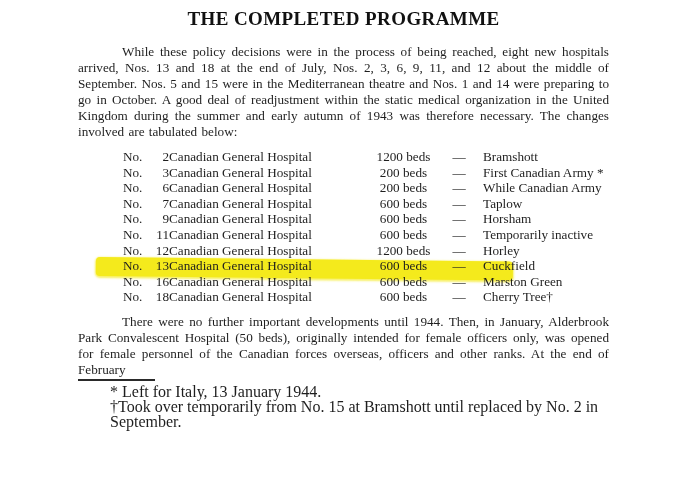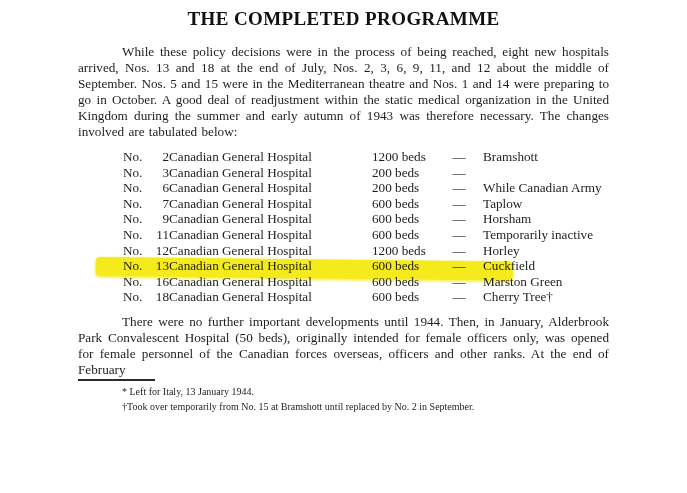--- a/index.html
+++ b/index.html
@@ -26,30 +26,30 @@
     z-index:1;
   }
   .htable{
     position:absolute;top:149px;left:123px;z-index:2;
     font-size:13.2px;line-height:15.6px;
   }
   .trow{display:flex;white-space:nowrap;}
   .c-nolabel{width:27px;}
   .c-nonum{width:19px;text-align:right;}
   .c-name{margin-left:0;width:203px;}
-  .c-beds{width:63px;text-align:left;}
+  .c-beds{width:63px;text-align:center;}
   .c-dash{width:48px;text-align:center;}
   .c-loc{text-align:center;}
   .foot-rule{
     position:absolute;top:379px;left:78px;width:77px;height:0;
     border-top:2px solid #2a2a2a;
   }
   .footnotes{
-    position:absolute;top:384px;left:122px;width:505px;
-    font-size:10px;line-height:15.2px;
+    position:absolute;top:384px;left:110px;width:505px;
+    font-size:16px;line-height:15.2px;
   }
 </style>
 </head>
 <body>
 
 <div class="page">
 
   <div class="doc-title">THE COMPLETED PROGRAMME</div>
 
   <div class="para para-1">While these policy decisions were in the process of being reached, eight new hospitals arrived, Nos. 13 and 18 at the end of July, Nos. 2, 3, 6, 9, 11, and 12 about the middle of September. Nos. 5 and 15 were in the Mediterranean theatre and Nos. 1 and 14 were preparing to go in October. A good deal of readjustment within the static medical organization in the United Kingdom during the summer and early autumn of 1943 was therefore necessary. The changes involved are tabulated below:</div>
@@ -64,20 +64,21 @@
         <span class="c-beds">1200 beds</span>
         <span class="c-dash">—</span>
         <span class="c-loc">Bramshott</span>
     </div>
     <div class="trow">
       <span class="c-nolabel">No.</span>
         <span class="c-nonum">3</span>
         <span class="c-name">Canadian General Hospital</span>
         <span class="c-beds">200 beds</span>
         <span class="c-dash">—</span>
+        <span class="c-loc">First Canadian Army *</span>
     </div>
     <div class="trow">
       <span class="c-nolabel">No.</span>
         <span class="c-nonum">6</span>
         <span class="c-name">Canadian General Hospital</span>
         <span class="c-beds">200 beds</span>
         <span class="c-dash">—</span>
         <span class="c-loc">While Canadian Army</span>
     </div>
     <div class="trow">

